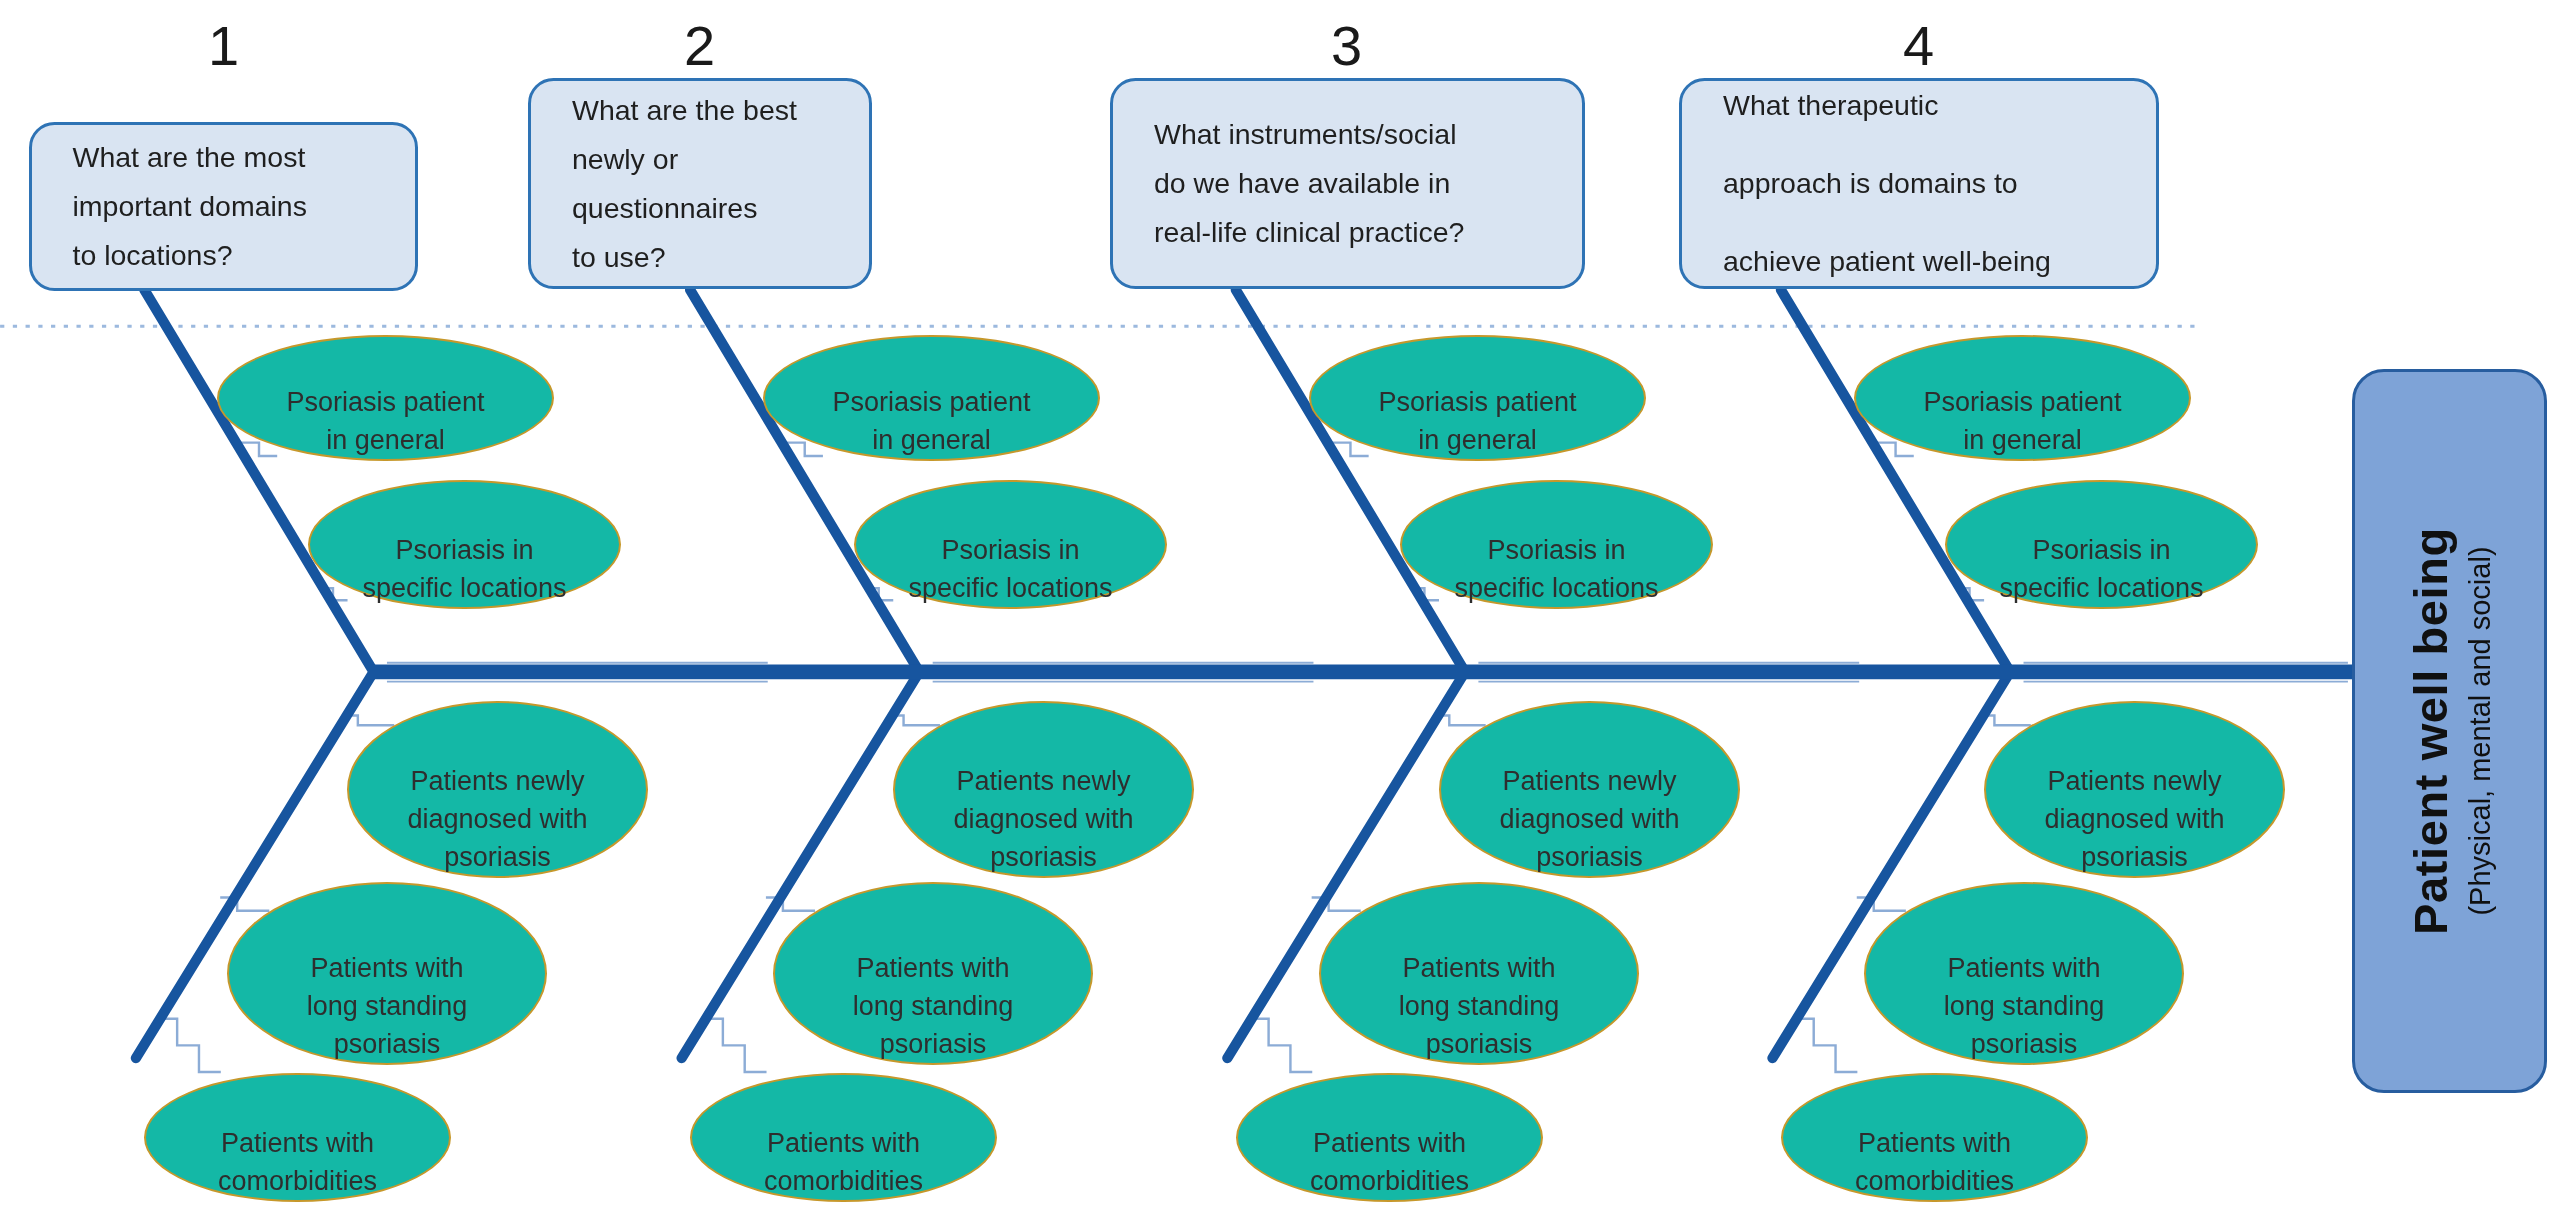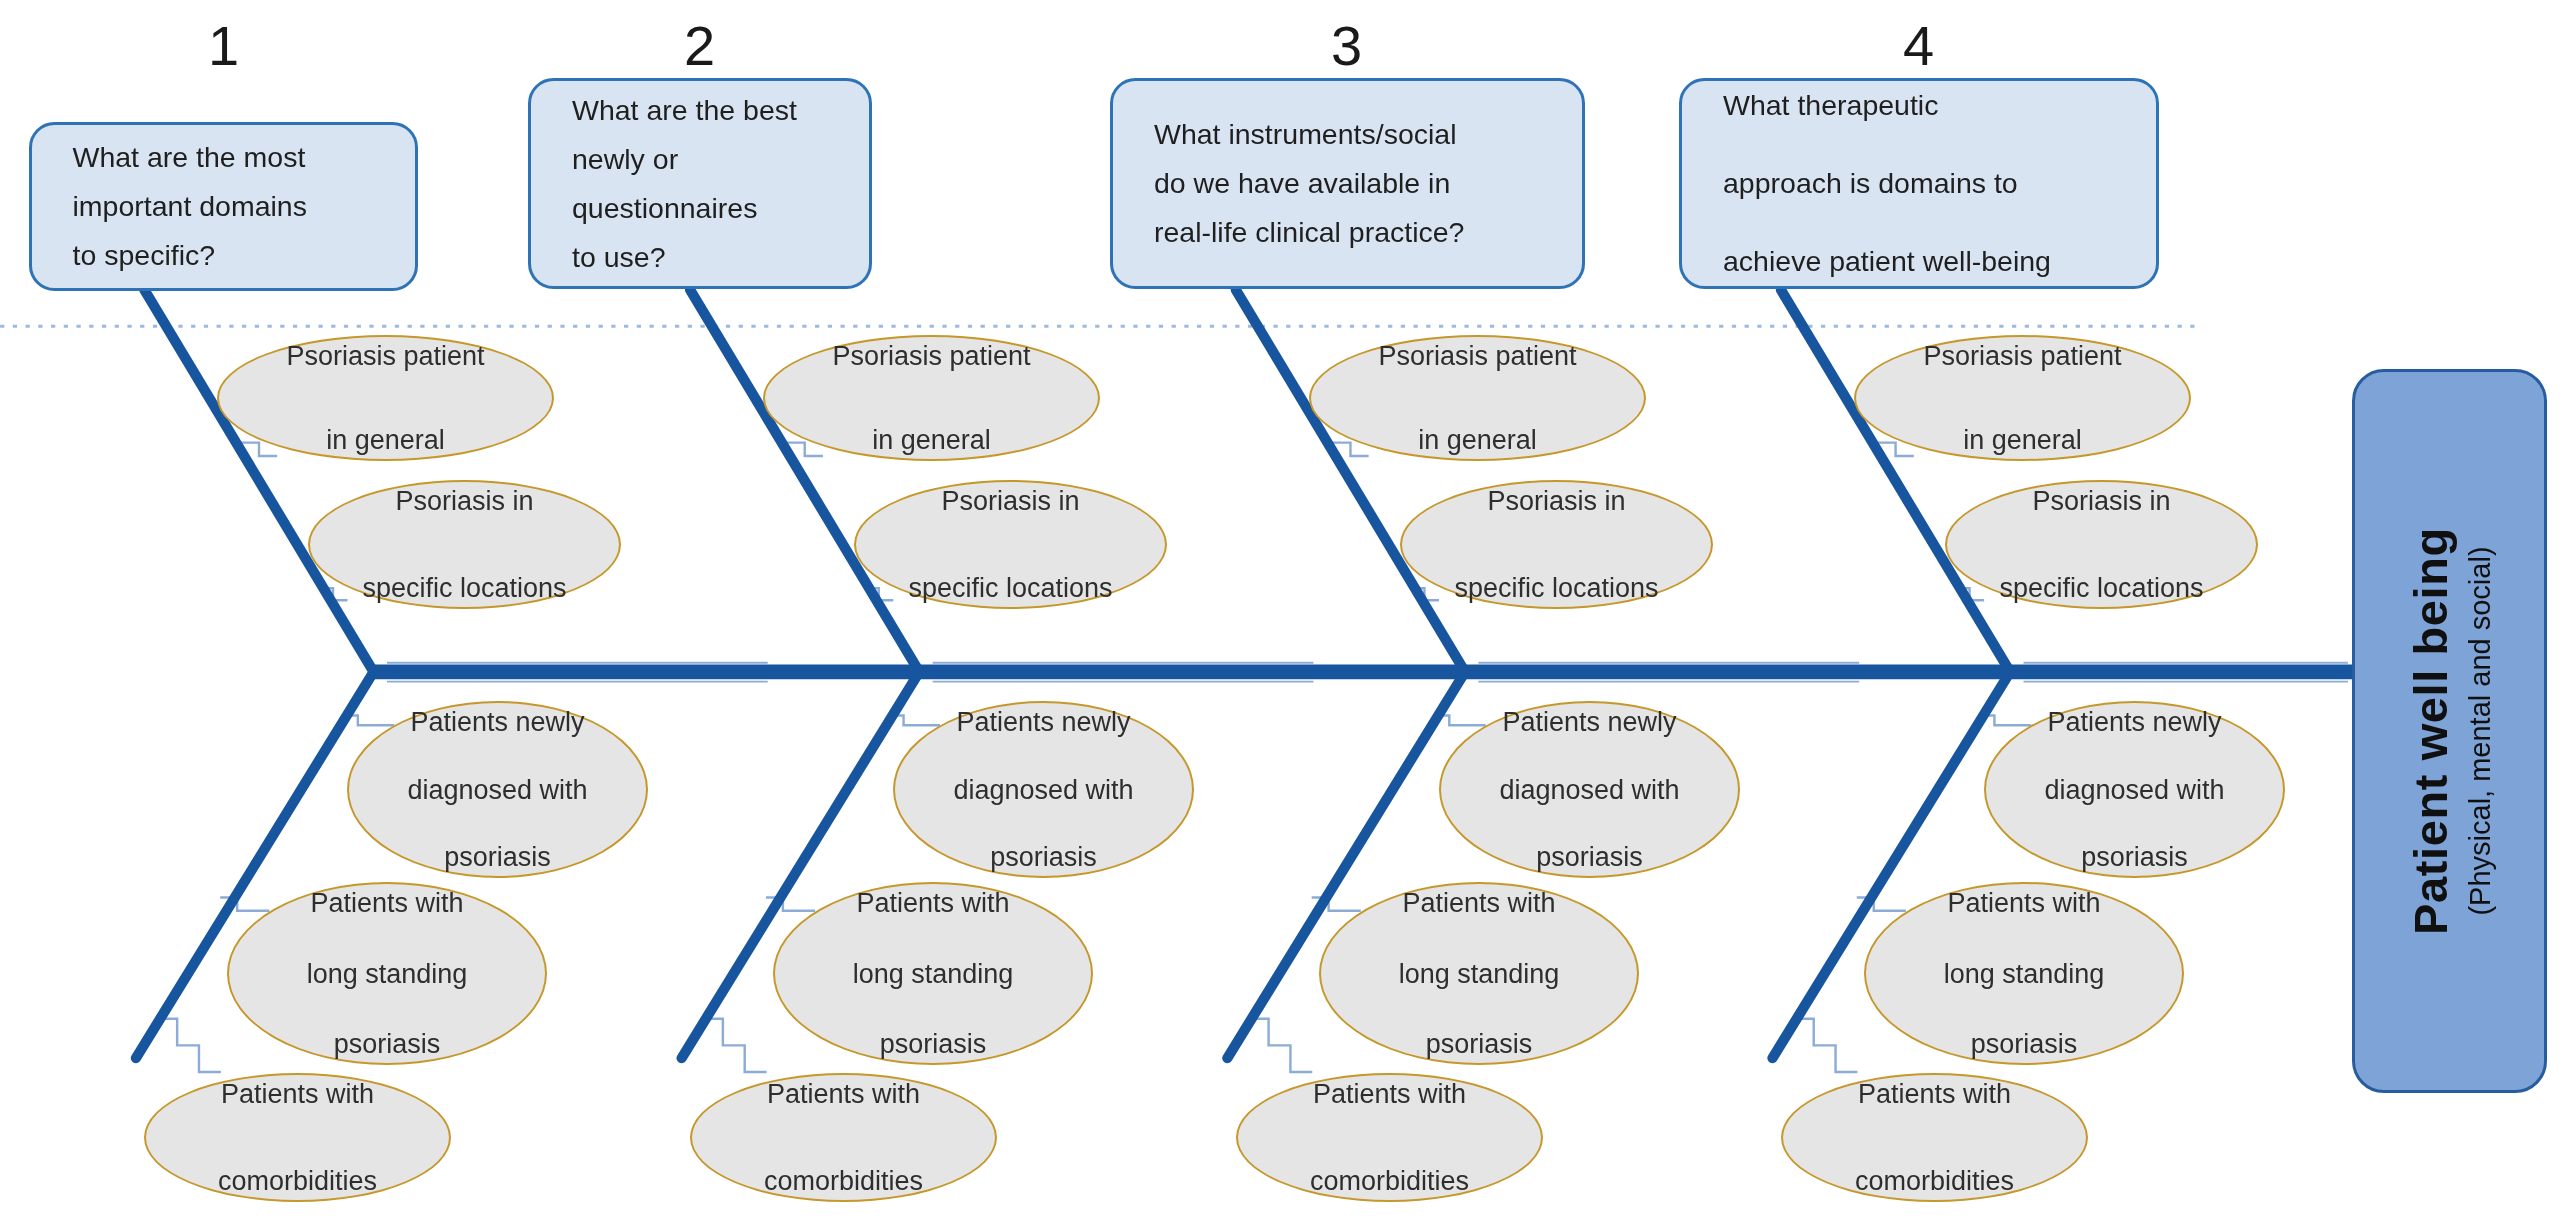--- a/index.html
+++ b/index.html
@@ -10,22 +10,22 @@
     position:absolute;font-size:56px;color:#1a1a1a;text-align:center;
     line-height:67px;font-weight:500;
   }
   .qbox{
     position:absolute;background:#d9e4f2;border:3px solid #2e73b5;border-radius:25.5px;
     box-sizing:border-box;display:flex;flex-direction:column;justify-content:center;
     padding-left:41px;padding-right:12px;
   }
   .qbox .ln{display:block;font-size:28.5px;line-height:49px;color:#1f1f1f;white-space:nowrap;}
   .oval{
-    position:absolute;background:#e5e5e5;border:2.4px solid #c6982b;border-radius:50%;
-    box-sizing:border-box;display:flex;flex-direction:column;justify-content:space-between;
+    position:absolute;background:#14b8a6;border:2.4px solid #c6982b;border-radius:50%;
+    box-sizing:border-box;display:flex;flex-direction:column;justify-content:flex-end;
     text-align:center;
   }
   .oval .ln{display:block;font-size:27px;line-height:38px;color:#2e2e2e;white-space:nowrap;}
   .headbox{
     position:absolute;background:#7ea3d7;border:3.6px solid #275d9f;border-radius:32px;
     box-sizing:border-box;display:flex;align-items:center;justify-content:center;
   }
   .headrot{
     width:724px;text-align:center;transform:rotate(-90deg);
   }
@@ -69,21 +69,21 @@
       <path d="M 238 478 L 616 1108 L 224 1745" stroke="#17559f" stroke-width="17" fill="none" stroke-linecap="round" stroke-linejoin="round"></path>
       <path d="M 1138 478 L 1516 1108 L 1124 1745" stroke="#17559f" stroke-width="17" fill="none" stroke-linecap="round" stroke-linejoin="round"></path>
       <path d="M 2038 478 L 2416 1108 L 2024 1745" stroke="#17559f" stroke-width="17" fill="none" stroke-linecap="round" stroke-linejoin="round"></path>
       <path d="M 2937 478 L 3315 1108 L 2923 1745" stroke="#17559f" stroke-width="17" fill="none" stroke-linecap="round" stroke-linejoin="round"></path>
       <line x1="610" y1="1108" x2="3886" y2="1108" stroke="#17559f" stroke-width="24"></line>
     </svg>
 <div class="qnum" style="left: 163px; top: 12px; width: 121px;">1</div>
     <div class="qbox" style="left: 28.5px; top: 122px; width: 389px; height: 169px;">
       <span class="ln">What are the most</span>
       <span class="ln">important domains</span>
-      <span class="ln">to specific?</span>
+      <span class="ln">to locations?</span>
     </div>
     <div class="qnum" style="left: 639px; top: 12px; width: 121px;">2</div>
     <div class="qbox" style="left: 528px; top: 78px; width: 344px; height: 211px;">
       <span class="ln">What are the best</span>
       <span class="ln">newly or</span>
       <span class="ln">questionnaires</span>
       <span class="ln">to use?</span>
     </div>
     <div class="qnum" style="left: 1286px; top: 12px; width: 121px;">3</div>
     <div class="qbox" style="left: 1110px; top: 78px; width: 475px; height: 211px;">

